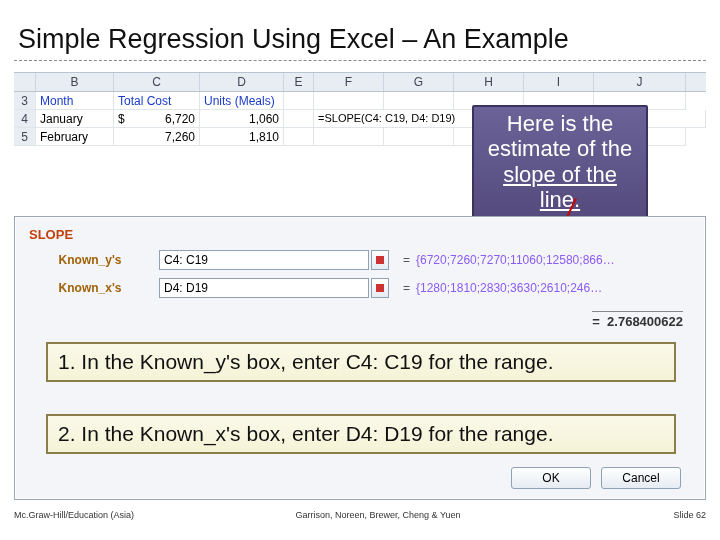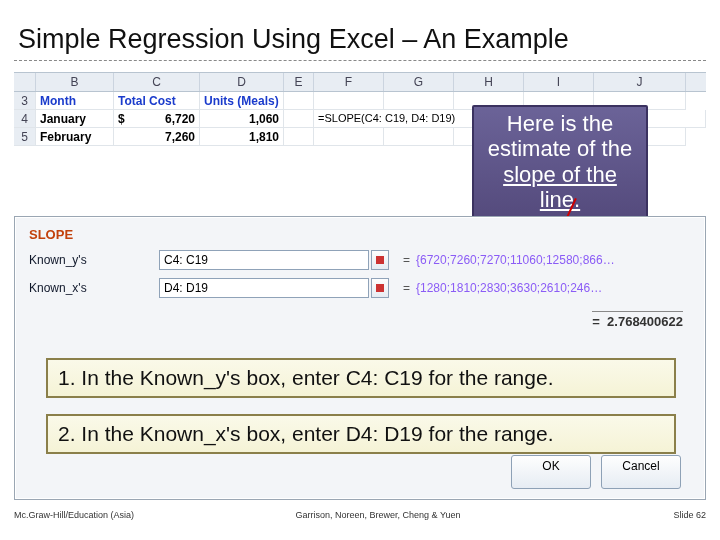--- a/index.html
+++ b/index.html
@@ -11,51 +11,51 @@
   
   .sheet { position: absolute; top: 72px; left: 14px; width: 692px; }
   .col-hdr { display: flex; background: #e8edf3; border-top: 1px solid #b8c4d0; border-bottom: 1px solid #b8c4d0; font-size: 12px; color: #445; }
   .col-hdr div { border-right: 1px solid #cbd4df; text-align: center; padding: 2px 0; }
   .w-rownum { width: 22px; background:#e8edf3; }
   .w-b { width: 78px; } .w-c { width: 86px; } .w-d { width: 84px; } .w-e { width: 30px; }
   .w-f { width: 70px; } .w-g { width: 70px; } .w-h { width: 70px; } .w-i { width: 70px; } .w-j { width: 92px; }
   .data-row { display: flex; font-size: 12px; }
   .data-row div { border-right: 1px solid #e0e5ea; border-bottom: 1px solid #e0e5ea; padding: 2px 4px; height: 18px; }
   .rownum { width:22px; background:#e8edf3; border-right:1px solid #b8c4d0; text-align:center; color:#445; }
-  .bold { font-weight: bold; }
+  .bold { font-weight: normal; }
   .right { text-align: right; }
   
   
   .callout { position: absolute; top: 105px; left: 472px; width: 176px; background: linear-gradient(#6b6398,#544a7c); color:#fff; border:2px solid #3b3260; border-radius: 2px; text-align:center; font-size:22px; padding:4px 6px 8px; line-height:1.15; }
   .callout .u { text-decoration: underline; }
   
   
   .arrow-line { position:absolute; width:2px; background:#d00000; transform-origin: top left; }
   .arrow-head { position:absolute; width:0; height:0; border-left:6px solid transparent; border-right:6px solid transparent; border-top:14px solid #d00000; }
   
   
   .dialog { position:absolute; top: 216px; left:14px; width:692px; height:284px; background:#f3f5f8; border:1px solid #9aa6b3; font-size:12px; box-shadow: inset 0 0 0 1px #fff; }
   .dlg-title { background: linear-gradient(#fdfefe,#e6ecf3); border-bottom:1px solid #c7d0db; padding:4px 8px; color:#334; font-weight:bold; }
   .dlg-body { position:relative; padding: 10px 14px 6px; }
   .slope-lbl { font-weight:bold; color:#c2410c; font-size:13px; }
   .arg-row { display:flex; align-items:center; margin-top:8px; }
-  .arg-label { width:130px; text-align:left; font-weight:normal; color:#0f172a; padding-right:8px; }
+  .arg-label { width:130px; text-align:center; font-weight:bold; color:#a16207; padding-right:8px; }
   .arg-input { width:210px; height:20px; border:1px solid #8fa2b8; background:#fff; padding:1px 4px; font-size:12px; }
   .refbtn { width:18px; height:20px; border:1px solid #8fa2b8; background:linear-gradient(#fefefe,#e6ecf3); margin-left:2px; display:flex; align-items:center; justify-content:center; }
   .refbtn span { width:8px; height:8px; background:#c33; display:block; }
   .arg-eq { margin-left:14px; color:#555; display:flex; align-items:center; gap:6px; }
   .arg-result { color:#8b5cf6; }
   .result-eq { position:absolute; right:22px; top:94px; color:#333; font-weight:bold; font-size:13px; }
   .result-eq .line { display:inline-block; border-top:1px solid #888; padding-top:2px; }
   
   .instruction { position:absolute; left:46px; width:630px; background: linear-gradient(#faf9e9,#f5f3d6); border:2px solid #8a7f4a; padding:6px 10px; font-size:21px; color:#111; }
-  .instr1 { top:342px;margin-top:16px; }
+  .instr1 { top:342px; }
   .instr2 { top:388px;margin-top:26px; }
   .dlg-buttons { position:absolute; right:24px; bottom:10px; display:flex; gap:10px; }
-  .btn { width:80px; height:34px; background:linear-gradient(#fefefe,#e6ecf3); border:1px solid #8ea1b6; border-radius:3px; font-size:12px; text-align:center; line-height:20px; cursor:pointer; }
+  .btn { width:80px; height:22px; background:linear-gradient(#fefefe,#e6ecf3); border:1px solid #8ea1b6; border-radius:3px; font-size:12px; text-align:center; line-height:20px; cursor:pointer; }
   
   .footer { position:absolute; bottom:20px; left:0; width:720px; display:flex; justify-content:space-between; font-size:9px; color:#333; padding: 0 14px; }
   .footer .mid { position:absolute; left:0; right:0; text-align:center;margin-left:36px; }
 </style>
 </head>
 <body>
 
 <div class="slide">
   <div class="title">Simple Regression Using Excel – An Example</div>
   <div class="title-underline"></div>

